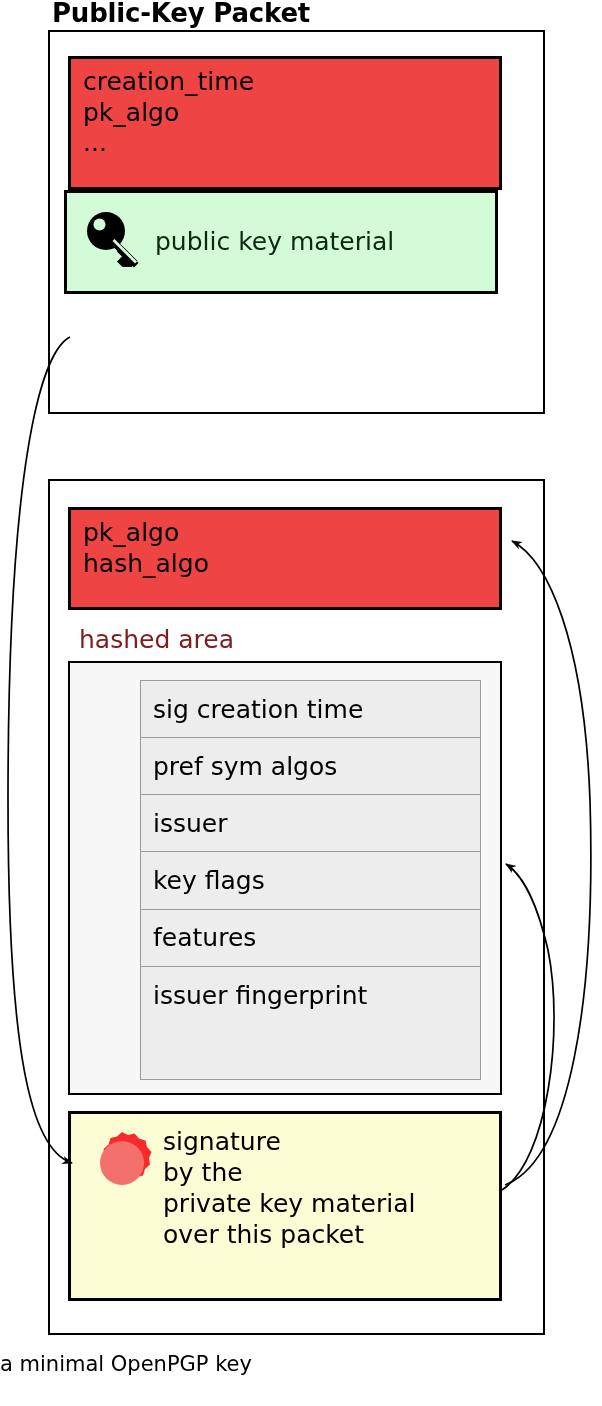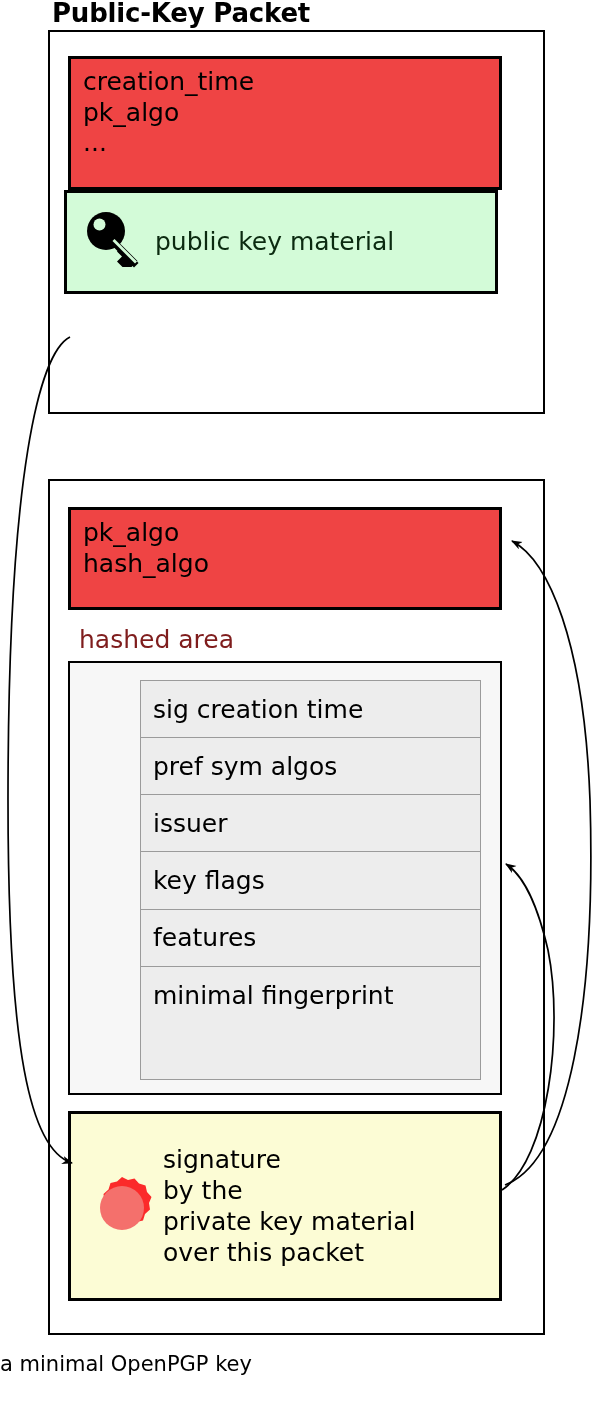--- a/index.html
+++ b/index.html
@@ -79,21 +79,21 @@
     align-items: center;
     justify-content: center;
   }
   .keymat-label {
     font-size: 25px;
     color: #0b2a10;
     white-space: nowrap;
   }
 
   
-  #block-signature .icon-row { align-items: center; }
+  #block-signature .icon-row { align-items: flex-start; padding-top: 12px; }
   #block-signature .icon-slot { width: 82px; padding-top: 4px; }
   .sig-lines {
     font-size: 25px;
     color: #000000;
     line-height: 1.24;
     white-space: nowrap;
   }
 
   
   #label-hashed-area {
@@ -203,21 +203,21 @@
 
   <div id="label-hashed-area">hashed area</div>
 
   <div id="hashed-area-box">
     <div id="hashed-sublist">
       <div class="subpacket-row">sig creation time</div>
       <div class="subpacket-row">pref sym algos</div>
       <div class="subpacket-row">issuer</div>
       <div class="subpacket-row">key flags</div>
       <div class="subpacket-row">features</div>
-      <div class="subpacket-row">minimal fingerprint</div>
+      <div class="subpacket-row">issuer fingerprint</div>
     </div>
   </div>
 
   <div class="field-block cream" id="block-signature">
     <div class="icon-row">
       <div class="icon-slot">
         <svg width="66" height="66" viewBox="0 0 66 66" aria-hidden="true">
           <path fill="#fb2a2a" d="M33 2 l6 3 6.5-1.5 4.5 5 6.5 2 1.5 6.5 4.5 5-2.5 6 1 6.5-5 4.5-2 6.5-6.5 1.5-5 4.5-6-2.5-6.5 1-4.5-5-6.5-2-1.5-6.5-4.5-5 2.5-6-1-6.5 5-4.5 2-6.5 6.5-1.5z"></path>
           <circle cx="33" cy="33" r="22" fill="#f4706c"></circle>
         </svg>

